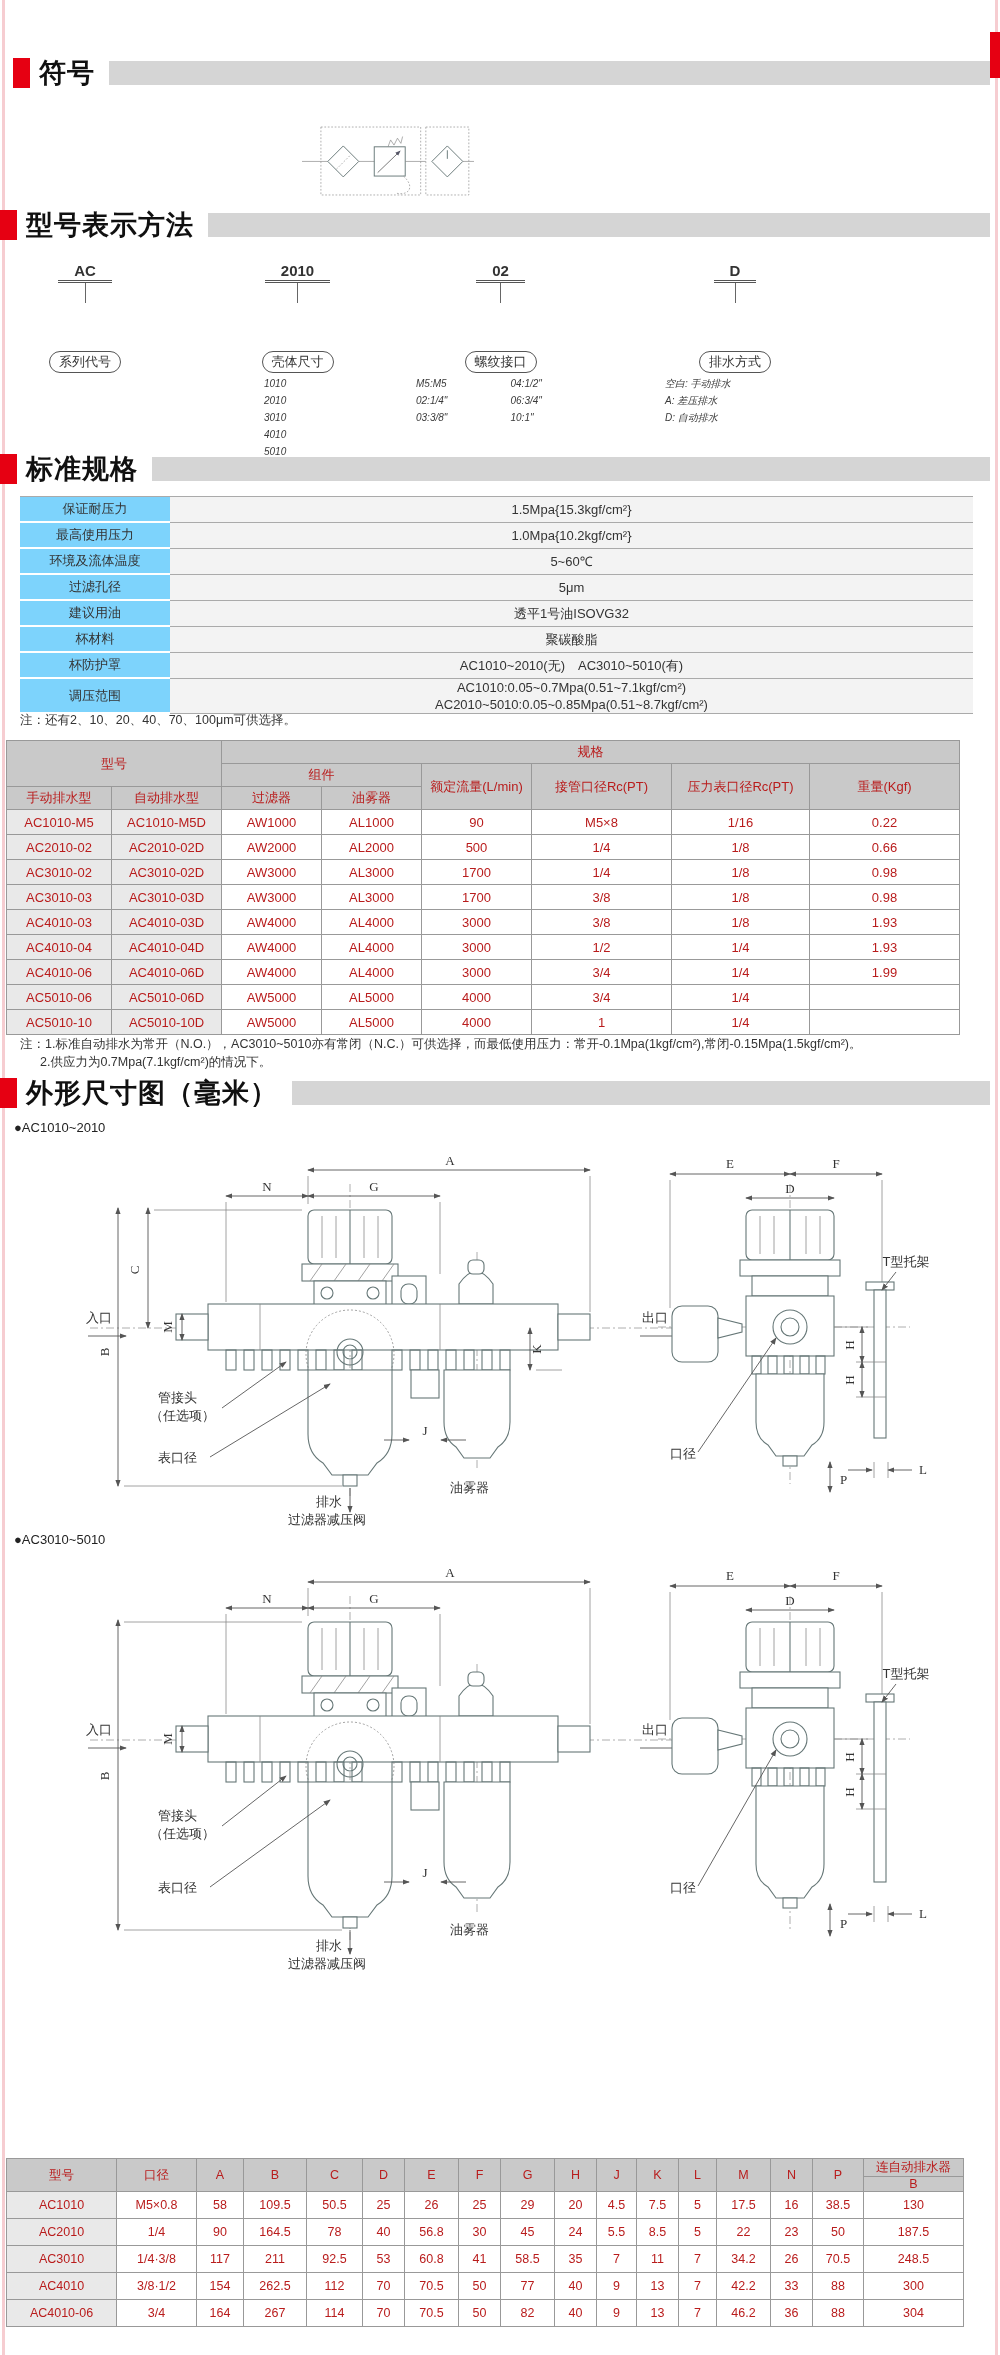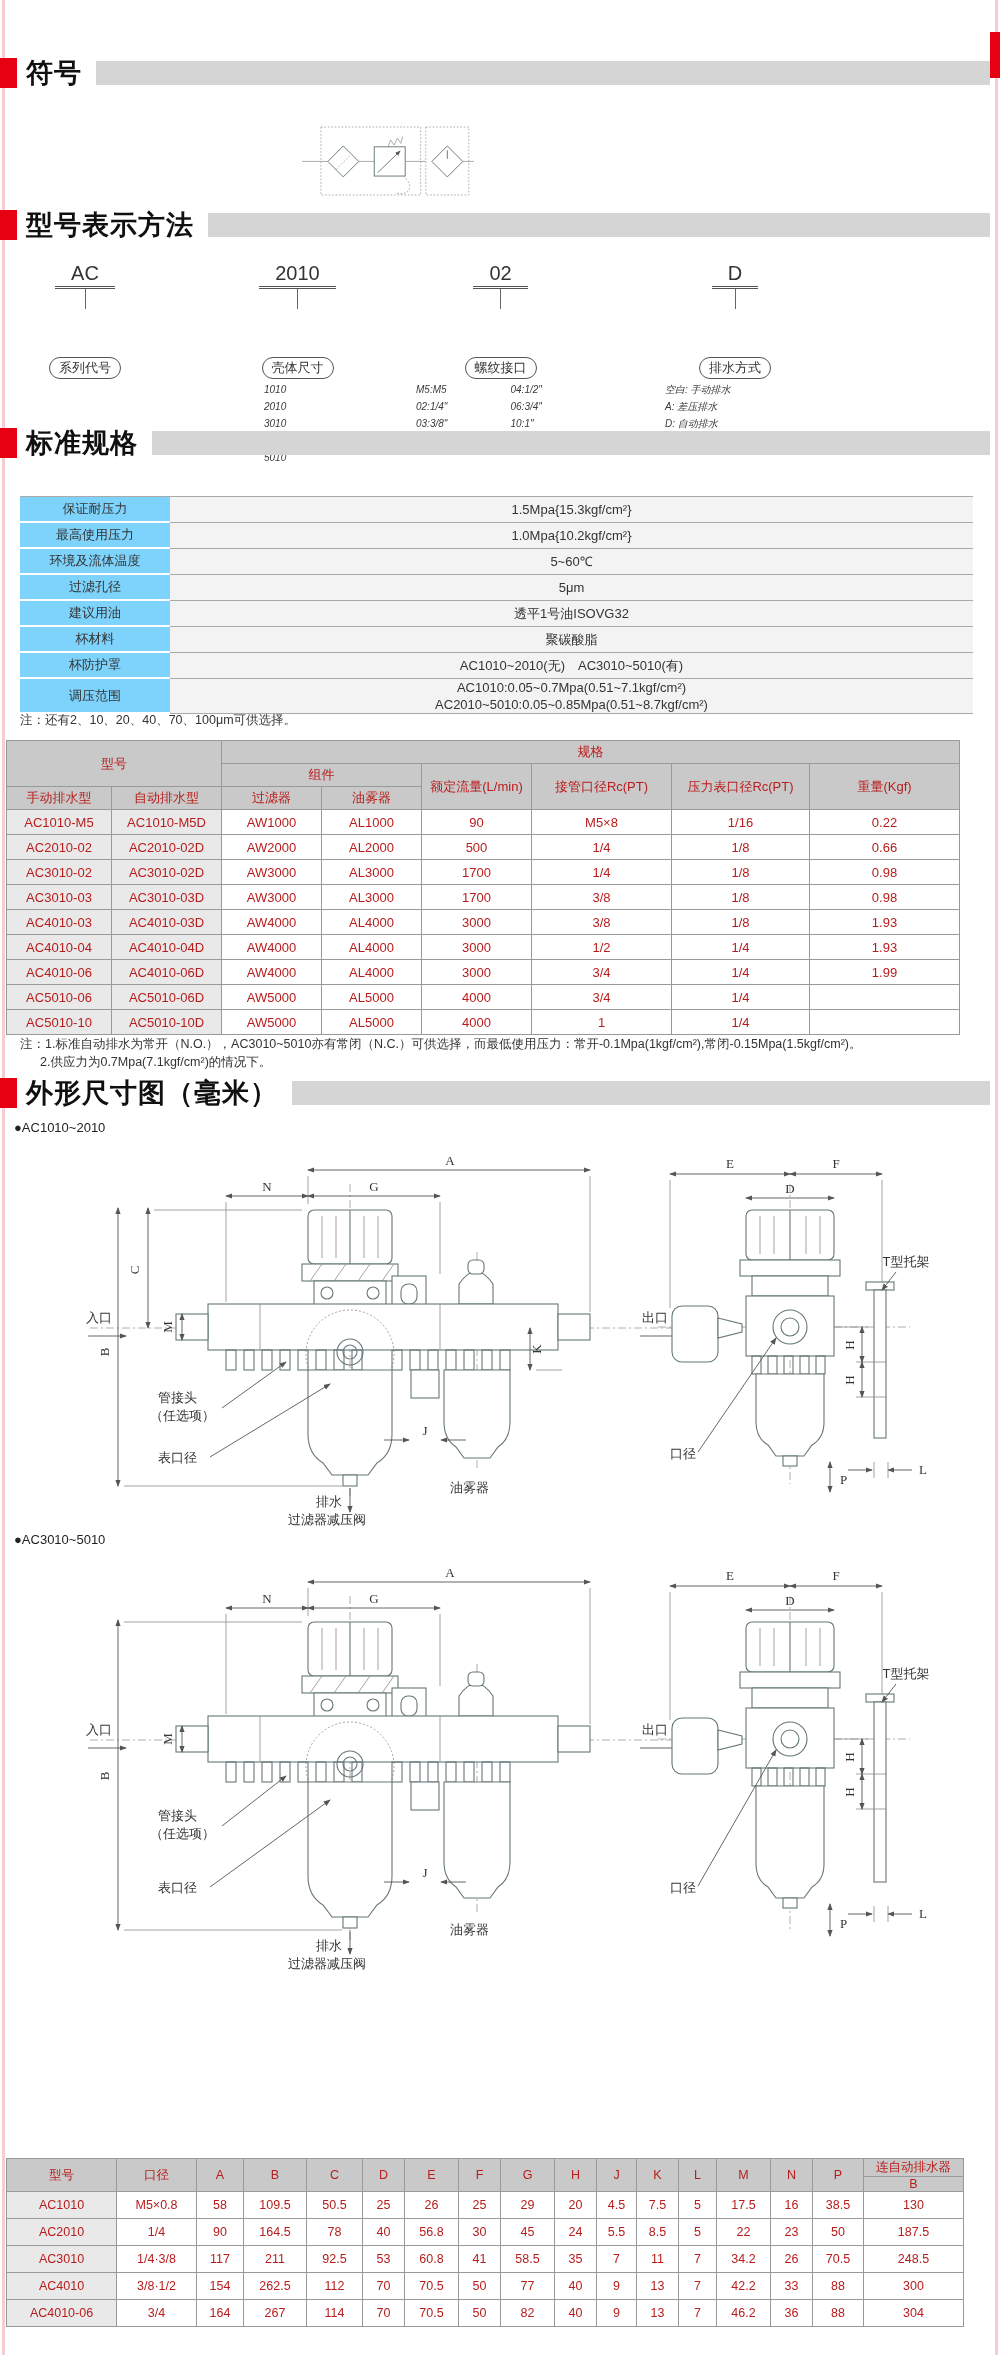--- a/index.html
+++ b/index.html
@@ -8,21 +8,21 @@
   .edge-l{position:absolute;left:2px;top:0;width:3px;height:100%;background:#f6cdd1;}
   .edge-r{position:absolute;right:2px;top:0;width:3px;height:100%;background:#f6cdd1;}
   .tab{position:absolute;right:0;top:32px;width:10px;height:46px;background:#e60012;}
   
   .sec-head{position:absolute;left:0;right:10px;display:flex;align-items:center;height:34px;}
   .bullet{width:17px;height:30px;background:#e60012;margin-right:9px;flex:0 0 auto;}
   .sec-head h2{margin:0;font-size:27px;font-weight:bold;color:#101010;letter-spacing:1px;white-space:nowrap;}
   .sec-head .bar{flex:1;height:24px;background:#d5d5d5;margin-left:14px;}
   
   .mc-col{position:absolute;top:262px;text-align:center;}
-  .mc-code{display:inline-block;font-size:20px;font-weight:normal;color:#333;
+  .mc-code{display:inline-block;font-size:15px;font-weight:bold;color:#333;
            border-bottom:3px double #555;padding:0 16px 1px;}
   .mc-vline{width:1px;height:20px;background:#666;margin:0 auto;}
   .mc-pill{display:inline-block;border:1px solid #555;border-radius:11px;
            padding:1px 9px;font-size:13px;color:#333;background:#fff;margin-top:48px;}
   .mc-opts{margin-top:2px;font-size:10px;line-height:17px;color:#3a3a3a;text-align:left;font-style:italic;}
   .mc-grid{display:grid;grid-template-columns:auto auto;column-gap:12px;}
   
   .spec-table{position:absolute;left:20px;width:953px;border-top:1px solid #aaa;}
   .spec-row{display:flex;align-items:stretch;}
   .spec-label{flex:0 0 150px;background:#7dd3fc;border-bottom:2px solid #fff;
@@ -58,21 +58,21 @@
   svg .zh{font:13px "Liberation Sans",sans-serif;}
 </style>
 </head>
 <body>
 
 <div class="page">
   <div class="edge-l"></div>
   <div class="edge-r"></div>
   <div class="tab"></div>
 
-  <div class="sec-head" style="top:56px;">
+  <div class="sec-head" style="top:56px;margin-left:13px;">
     <span class="bullet"></span>
     <h2>符号</h2>
     <div class="bar"></div>
   </div>
 
   <svg class="drawing" style="left:302px;top:120px;" width="172" height="82" viewBox="0 0 200 95">
     <defs>
       <marker id="sa" markerWidth="7" markerHeight="7" refX="6" refY="3.5" orient="auto">
         <path d="M0,0.8 L7,3.5 L0,6.2 z" fill="#556"></path>
       </marker>
@@ -136,21 +136,21 @@
     <span class="mc-code">D</span>
     <div class="mc-vline"></div>
     <span class="mc-pill">排水方式</span>
     <div class="mc-opts" style="padding-left:10px;">
       <div>空白: 手动排水</div>
       <div>A: 差压排水</div>
       <div>D: 自动排水</div>
     </div>
   </div>
 
-  <div class="sec-head" style="top:426px;">
+  <div class="sec-head" style="top:452px;">
     <span class="bullet"></span>
     <h2>标准规格</h2>
     <div class="bar"></div>
   </div>
 
   <div class="spec-table" style="top:496px;">
 
       <div class="spec-row">
         <div class="spec-label">保证耐压力</div>
         <div class="spec-val">

